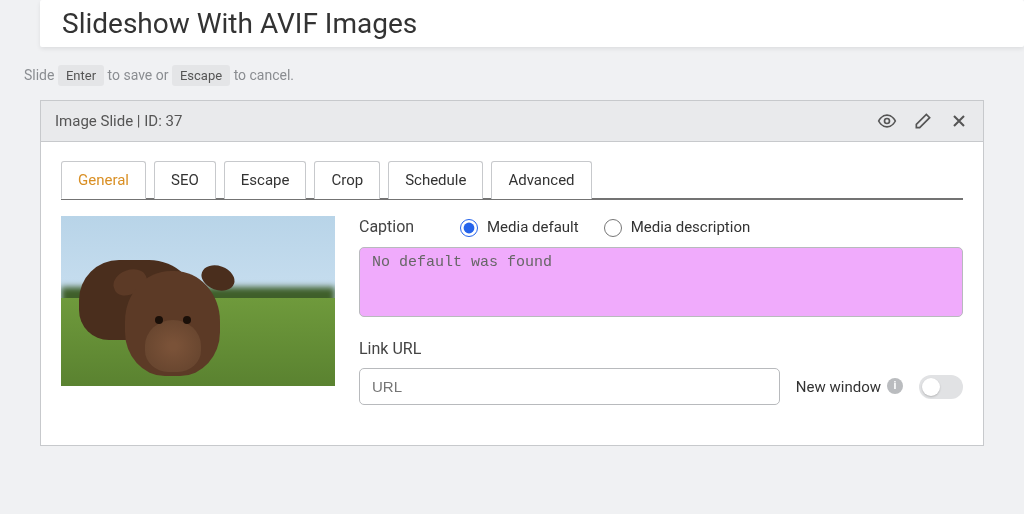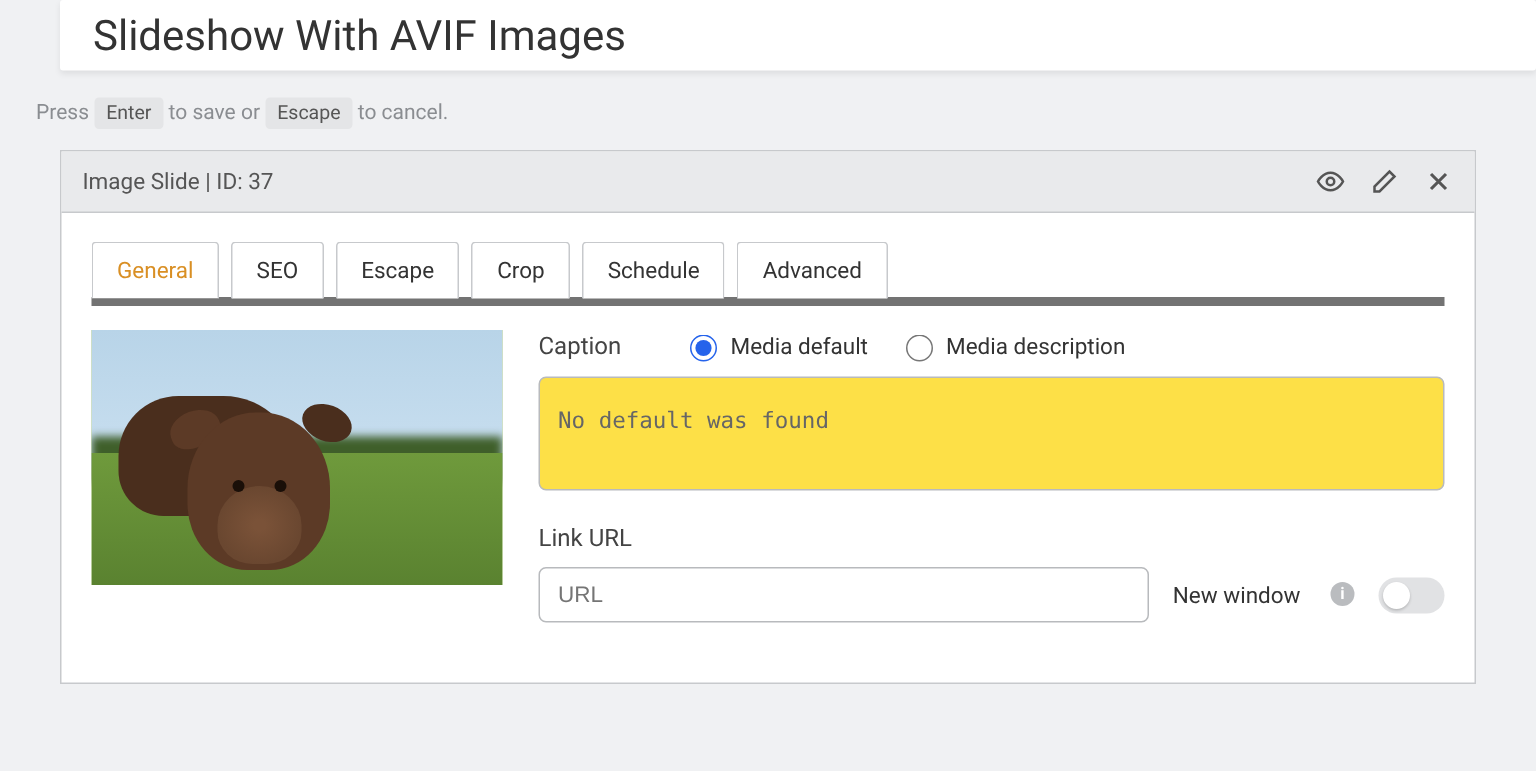--- a/index.html
+++ b/index.html
@@ -57,21 +57,21 @@
     margin-left: 16px;
     color: #555;
     cursor: pointer;
     display: inline-flex;
   }
   .panel-body {
     padding: 18px 20px 22px 20px;
   }
   .tabs {
     display: flex;
-    border-bottom: 6px solid #737373;
+    border-bottom: 2px solid #737373;
     margin-bottom: 16px;
   }
   .tab {
     border: 1px solid #c7c9cc;
     border-bottom: none;
     background: #fff;
     padding: 9px 16px;
     font-size: 15px;
     color: #333;
     margin-right: 8px;
@@ -111,47 +111,47 @@
   .eye-r { left:114px; bottom:62px;}
   .fields { flex:1; }
   .field-row { margin-bottom: 18px; }
   .field-head { display:flex; align-items:center; margin-bottom:10px; gap: 18px;}
   .field-label { font-size:16px; color:#444; flex:0 0 auto; min-width: 78px;}
   .radios { display:flex; gap: 20px; }
   .radio { display:flex; align-items:center; gap:6px; cursor:pointer; font-size:15px; color:#333; white-space:nowrap;}
   .radio input { accent-color:#2563eb; width:18px; height:18px; }
   .textarea {
     width:100%; min-height:70px; border:1px solid #b8babd; border-radius:5px;
-    background:#fde047; padding:19px 12px; font-size:15px; color:#666; resize:none;
+    background:#f0abfc; padding:6px 12px; font-size:15px; color:#666; resize:none;font-family:Liberation Mono, monospace;
   }
   .link-row { display:flex; align-items:center; gap:16px;}
   .url-input {
     flex:1; border:1px solid #b8babd; border-radius:5px; padding:9px 12px;
     font-size:15px; color:#888; background:#fff;
   }
-  .newwin { display:flex; align-items:flex-start; gap:20px; font-size:15px; color:#333; white-space:nowrap;}
+  .newwin { display:flex; align-items:flex-start; gap:6px; font-size:15px; color:#333; white-space:nowrap;}
   .info-icon { width:16px; height:16px; border-radius:50%; background:#babcbf; color:#fff; font-size:11px; font-weight:bold; display:inline-flex; align-items:center; justify-content:center;}
   .toggle {
     width:44px; height:24px; background:#e1e2e4; border-radius:12px; position:relative; cursor:pointer;
   }
   .toggle::after {
     content:""; position:absolute; left:3px; top:3px; width:18px; height:18px;
     background:#fff; border-radius:50%; box-shadow:0 1px 2px rgba(0,0,0,0.2);
   }
   svg { width:20px; height:20px; }
 </style>
 </head>
 <body>
 
 <div class="title-box">
   <h1>Slideshow With AVIF Images</h1>
 </div>
 
 <div class="hint">
-  <span>Press </span>
+  <span>Slide </span>
   <span class="kbd">Enter</span>
   <span> to save or </span>
   <span class="kbd">Escape</span>
   <span> to cancel.</span>
 </div>
 
 <div class="panel">
   <div class="panel-header">
     <span class="label">Image Slide | ID: 37</span>
     <span class="icon-btn">

